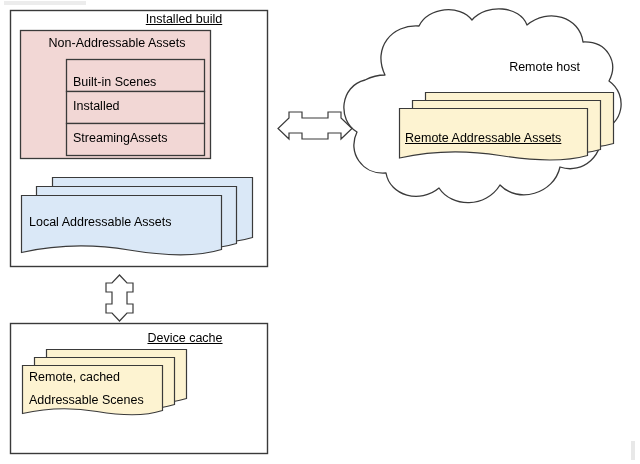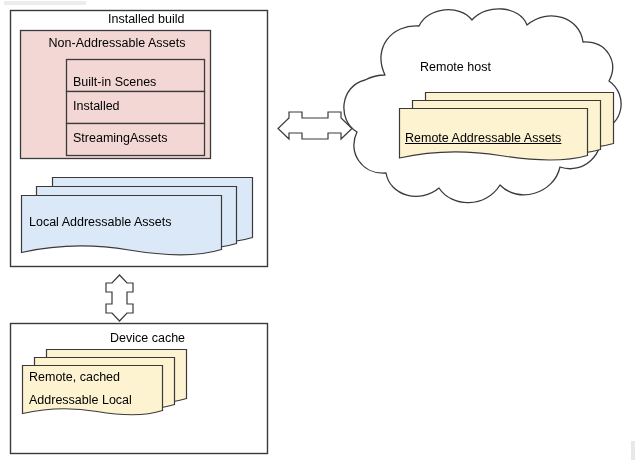--- a/index.html
+++ b/index.html
@@ -24,22 +24,22 @@
   }
   .lbl {
     position: absolute;
     font-family: "Liberation Sans", sans-serif;
     font-size: 12.5px;
     line-height: 15px;
     color: #000000;
     white-space: pre;
     letter-spacing: 0px;
   }
-  .lbl-right { text-align: left; }
-  .lbl-center { text-align: left; }
+  .lbl-right { text-align: center; text-decoration: underline; }
+  .lbl-center { text-align: right; }
   .scrollbar-top {
     position: absolute;
     left: 4px;
     top: 1px;
     width: 82px;
     height: 4px;
     background: #ececec;
   }
   .scrollbar-right {
     position: absolute;
@@ -161,13 +161,13 @@
 <div class="lbl" style="left:29px; top:215px; width:190px;">Local Addressable Assets</div>
 
 <div class="lbl lbl-center" style="left:420px; top:60px; width:160px;">Remote host</div>
 
 <div class="lbl" style="left:405px; top:131px; width:190px;text-decoration:underline;">Remote Addressable Assets</div>
 
 <div class="lbl lbl-right" style="left:110px; top:331px; width:150px;">Device cache</div>
 
 <div class="lbl" style="left:29px; top:370px; width:140px;">Remote, cached</div>
 
-<div class="lbl" style="left:29px; top:393px; width:140px;">Addressable Local</div>
+<div class="lbl" style="left:29px; top:393px; width:140px;">Addressable Scenes</div>
 
 </body></html>

